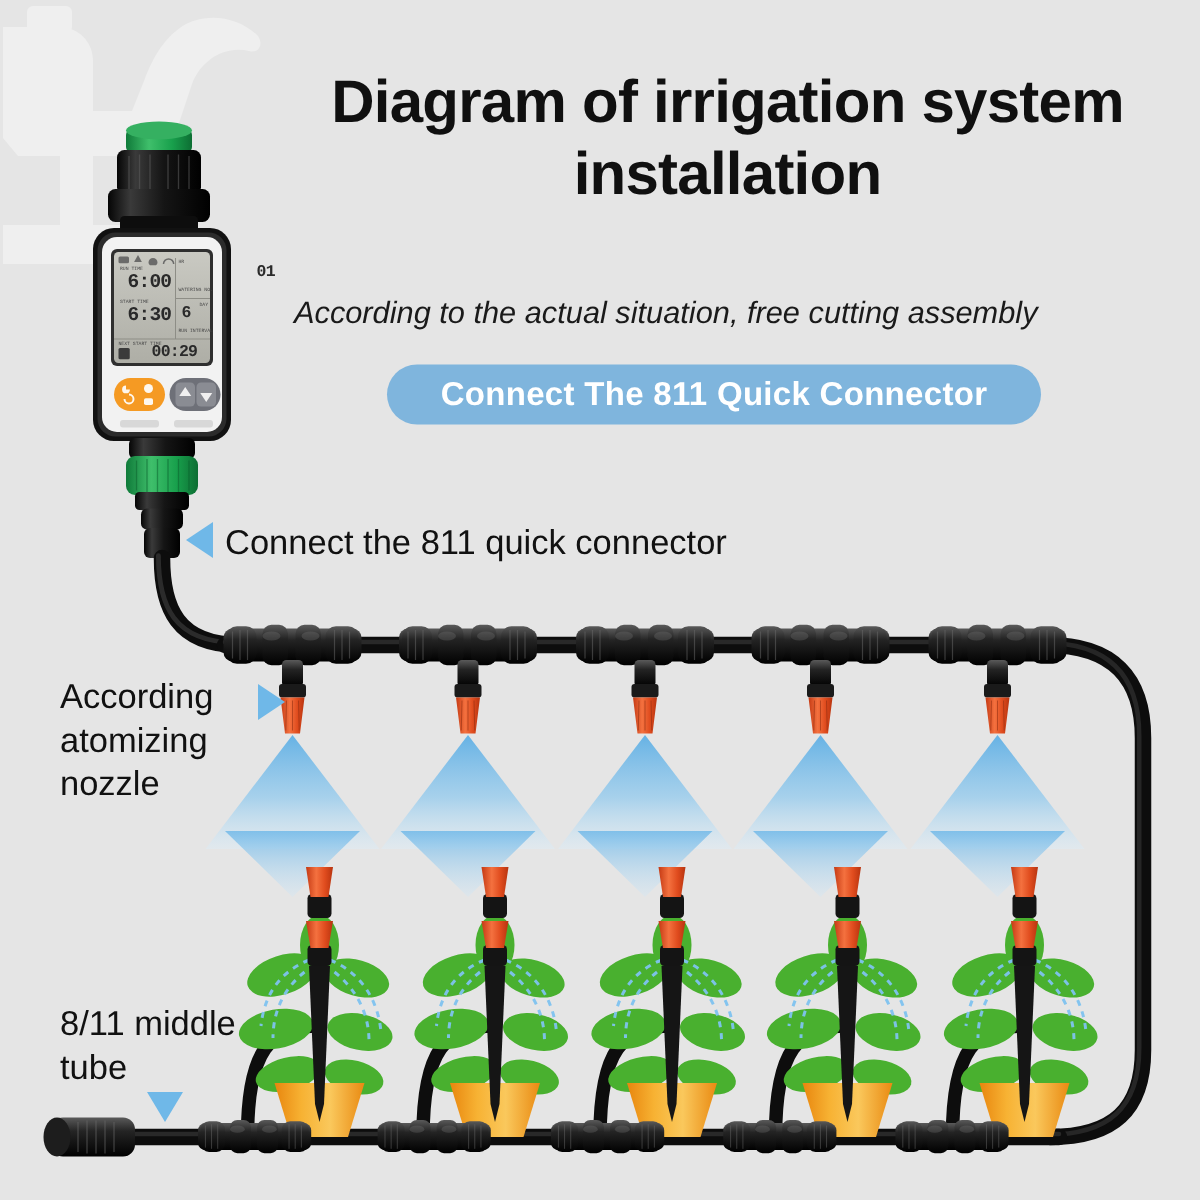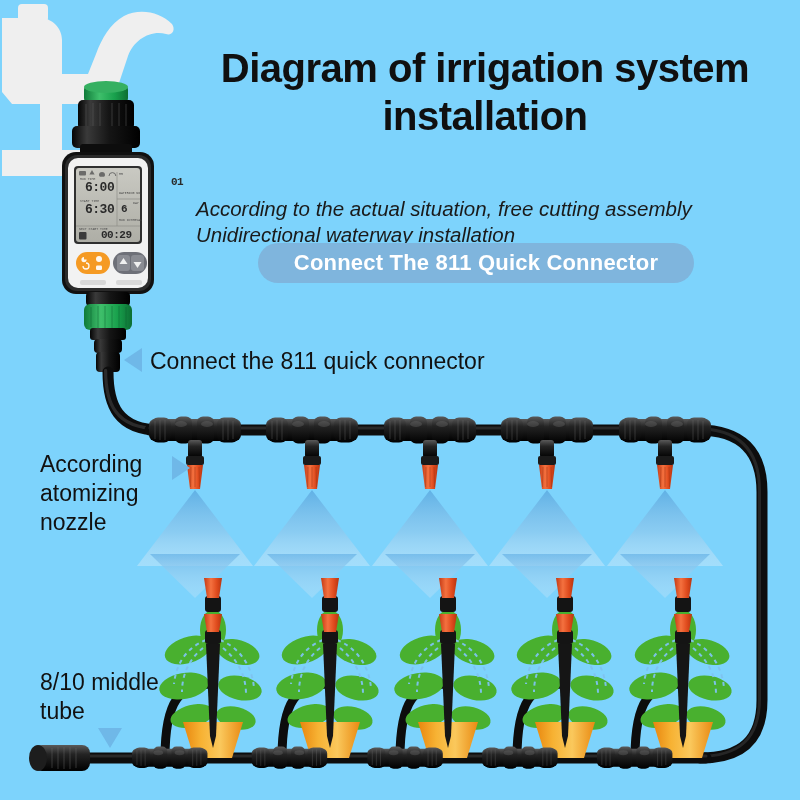--- a/index.html
+++ b/index.html
@@ -10,21 +10,21 @@
   }
   body {
     font-family: "Liberation Sans", sans-serif;
     -webkit-font-smoothing: antialiased;
   }
   #page {
     position: relative;
     width: 800px;
     height: 800px;
     overflow: hidden;
-    background: #7dd3fc;
+    background: #e5e5e5;
   }
   #art {
     position: absolute;
     left: 0;
     top: 0;
     width: 800px;
     height: 800px;
   }
   .txt {
     position: absolute;
@@ -507,32 +507,31 @@
       <path id="ptr-connector" d="M142,348 L142,372 L124,360 Z" fill="#6FB8E8"></path>
       <path id="ptr-nozzle" d="M172,456 L172,480 L190,468 Z" fill="#6FB8E8"></path>
       <path id="ptr-tube" d="M98,728 L122,728 L110,748 Z" fill="#6FB8E8"></path>
     </g>
   </svg>
 
   <div class="txt" id="title">Diagram of irrigation system installation</div>
 
   <div class="txt" id="subtitle">
     <span>According to the actual situation, free cutting assembly</span><br>
-    <span>Unidirectional waterway installation</span>
   </div>
 
   <div id="banner" style="background: rgb(127, 181, 221);">
     <span id="banner-label">Connect The 811 Quick Connector</span>
   </div>
 
   <div class="txt" id="label-connector">Connect the 811 quick connector</div>
 
   <div class="txt" id="label-nozzle">According atomizing nozzle</div>
 
-  <div class="txt" id="label-tube">8/10 middle tube</div>
+  <div class="txt" id="label-tube">8/11 middle tube</div>
 
   <div class="lcd lcd-tiny" style="left:80px; top:177px;">RUN TIME</div>
   <div class="lcd lcd-big" style="left:85px; top:180px;">6:00</div>
 
   <div class="lcd lcd-tiny" style="left:80px; top:199px;">START TIME</div>
   <div class="lcd lcd-big" style="left:85px; top:202px;">6:30</div>
 
   <div class="lcd lcd-tiny" style="left:79px; top:227px;">NEXT START TIME</div>
   <div class="lcd lcd-mid" style="left:101px; top:229px;">00:29</div>
 

